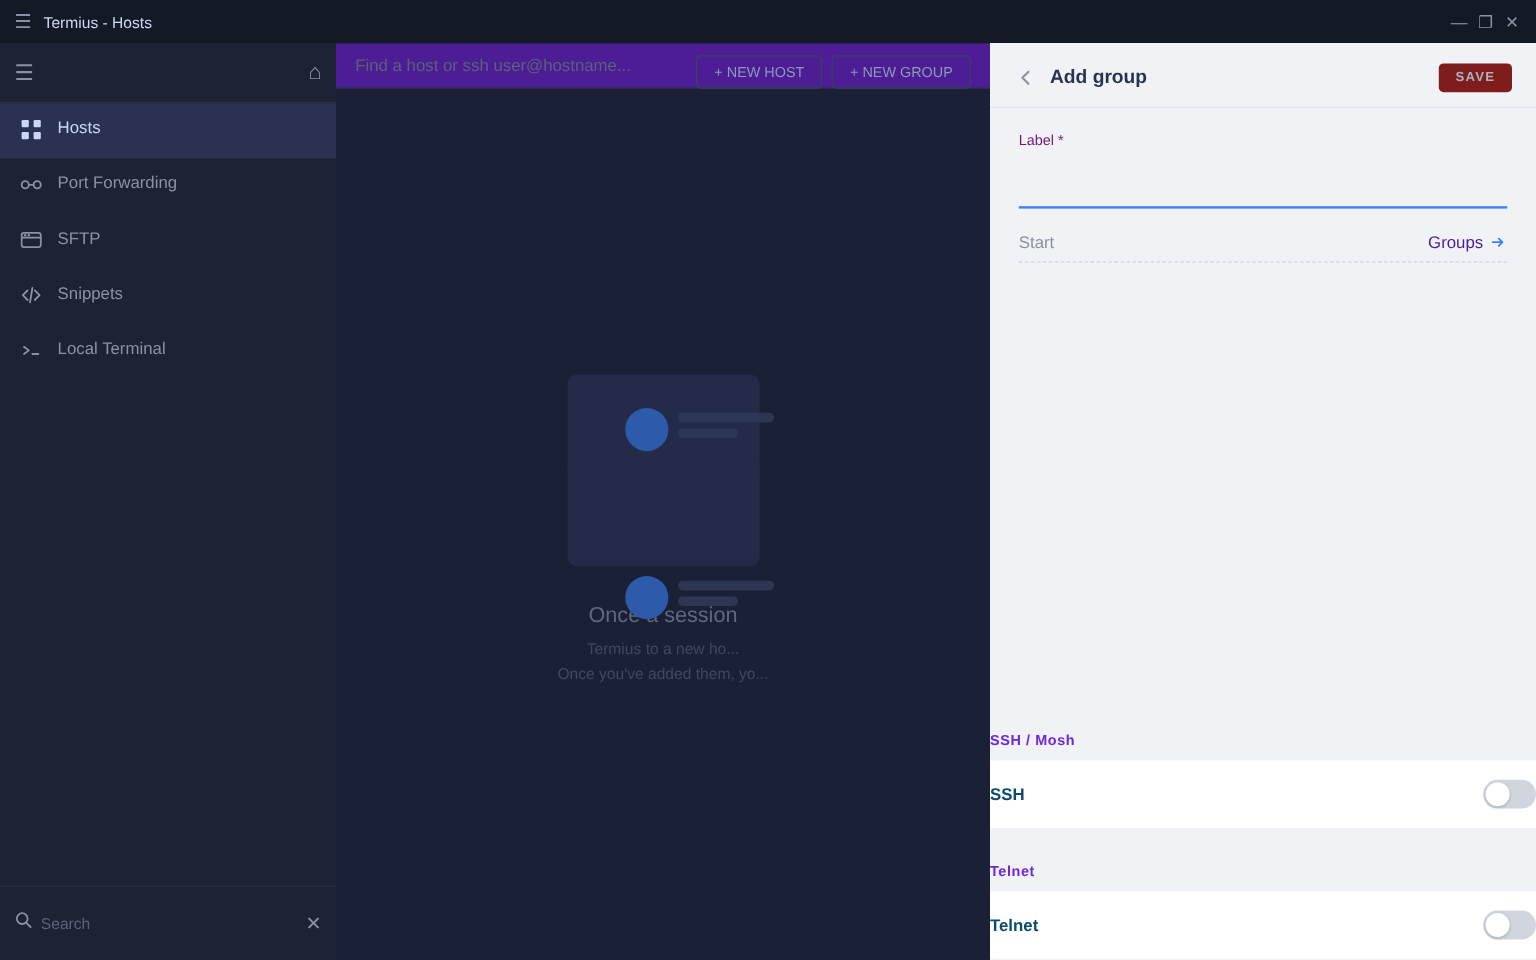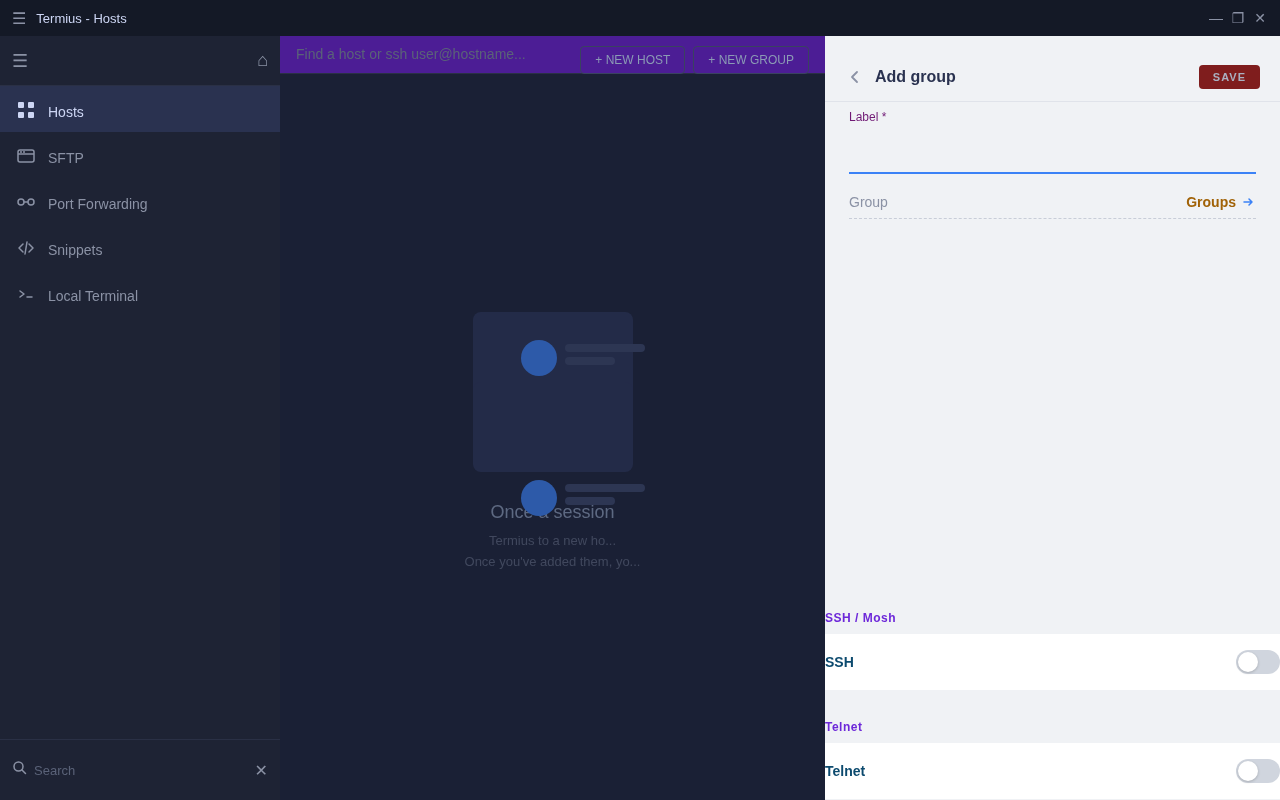--- a/index.html
+++ b/index.html
@@ -85,21 +85,21 @@
       color: #8b92a5;
       font-size: 18px;
       cursor: pointer;
     }
     .sidebar-nav {
       flex: 1;
       overflow-y: auto;
     }
     .nav-item {
       display: flex;
-      align-items: flex-end;
+      align-items: flex-start;
       gap: 12px;
       padding: 12px 16px;
       cursor: pointer;
       color: #8b92a5;
       font-size: 14px;
       height: 46px;
     }
     .nav-item.active {
       background: #2a3250;
       color: #cdd6f4;
@@ -294,21 +294,21 @@
     }
     .panel-header {
       background: #f0f2f5;
       padding: 14px 20px;
       display: flex;
       align-items: center;
       justify-content: space-between;
       border-bottom: 1px solid #e0e3ea;
       height: 50px;
       position: sticky;
-      top: 16px;
+      top: 4px;
       z-index: 10;
     }
     .panel-header-left {
       display: flex;
       align-items: center;
       gap: 10px;
     }
     .back-btn {
       color: #8b92a5;
       cursor: pointer;
@@ -372,23 +372,23 @@
       margin-bottom: 20px;
     }
     .group-label-text {
       color: #8b92a5;
       font-size: 14px;
     }
     .groups-link {
       display: flex;
       align-items: center;
       gap: 4px;
-      color: #a16207;
+      color: #4c1d95;
       font-size: 14px;
-      font-weight: 700;
+      font-weight: 400;
       cursor: pointer;
       text-decoration: none;
     }
 
     
     .info-text-box {
       background: #f8f9fc;
       border-radius: 6px;
       padding: 16px 20px;
       margin-bottom: 20px;
@@ -491,38 +491,38 @@
             <rect x="1" y="11" width="6" height="6" rx="1" fill="#cdd6f4"></rect>
             <rect x="11" y="11" width="6" height="6" rx="1" fill="#cdd6f4"></rect>
           </svg>
         </span>
         <span class="nav-label">Hosts</span>
       </div>
 
       <div class="nav-item">
         <span class="nav-icon">
           <svg width="18" height="18" viewBox="0 0 18 18" fill="none">
+            <circle cx="4" cy="9" r="3" stroke="#8b92a5" stroke-width="1.5"></circle>
+            <circle cx="14" cy="9" r="3" stroke="#8b92a5" stroke-width="1.5"></circle>
+            <path d="M7 9h4" stroke="#8b92a5" stroke-width="1.5"></path>
+          </svg>
+        </span>
+        <span class="nav-label">Port Forwarding</span>
+      </div>
+
+      <div class="nav-item">
+        <span class="nav-icon">
+          <svg width="18" height="18" viewBox="0 0 18 18" fill="none">
             <rect x="1" y="3" width="16" height="12" rx="2" stroke="#8b92a5" stroke-width="1.5"></rect>
             <path d="M1 7h16" stroke="#8b92a5" stroke-width="1.5"></path>
             <circle cx="4" cy="5" r="1" fill="#8b92a5"></circle>
             <circle cx="7" cy="5" r="1" fill="#8b92a5"></circle>
           </svg>
         </span>
         <span class="nav-label">SFTP</span>
-      </div>
-
-      <div class="nav-item">
-        <span class="nav-icon">
-          <svg width="18" height="18" viewBox="0 0 18 18" fill="none">
-            <circle cx="4" cy="9" r="3" stroke="#8b92a5" stroke-width="1.5"></circle>
-            <circle cx="14" cy="9" r="3" stroke="#8b92a5" stroke-width="1.5"></circle>
-            <path d="M7 9h4" stroke="#8b92a5" stroke-width="1.5"></path>
-          </svg>
-        </span>
-        <span class="nav-label">Port Forwarding</span>
       </div>
 
       <div class="nav-item">
         <span class="nav-icon">
           <svg width="18" height="18" viewBox="0 0 18 18" fill="none">
             <path d="M6 5L2 9l4 4" stroke="#8b92a5" stroke-width="1.5" stroke-linecap="round" stroke-linejoin="round"></path>
             <path d="M12 5l4 4-4 4" stroke="#8b92a5" stroke-width="1.5" stroke-linecap="round" stroke-linejoin="round"></path>
             <path d="M10 3l-2 12" stroke="#8b92a5" stroke-width="1.5" stroke-linecap="round"></path>
           </svg>
         </span>
@@ -606,21 +606,21 @@
     <div class="panel-body">
 
       <div class="form-group">
         <label class="form-label">
           <span>Label *</span>
         </label>
         <input class="form-input" type="text" value="" style="">
       </div>
 
       <div class="group-row">
-        <span class="group-label-text">Group</span>
+        <span class="group-label-text">Start</span>
         <a class="groups-link">
           <span>Groups</span>
           <svg width="16" height="16" viewBox="0 0 16 16" fill="none">
             <path d="M4 8h8M9 5l3 3-3 3" stroke="#3b82f6" stroke-width="1.5" stroke-linecap="round" stroke-linejoin="round"></path>
           </svg>
         </a>
       </div>
 
 
     </div>

